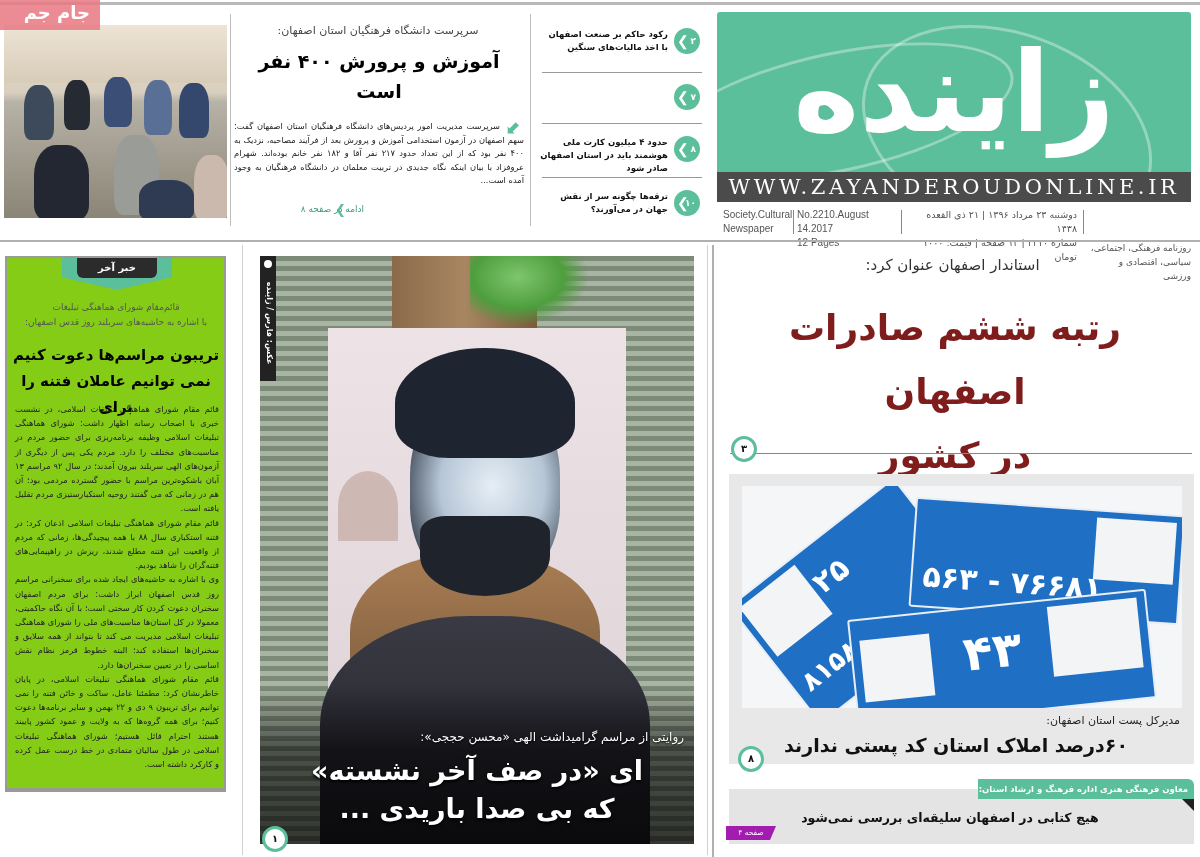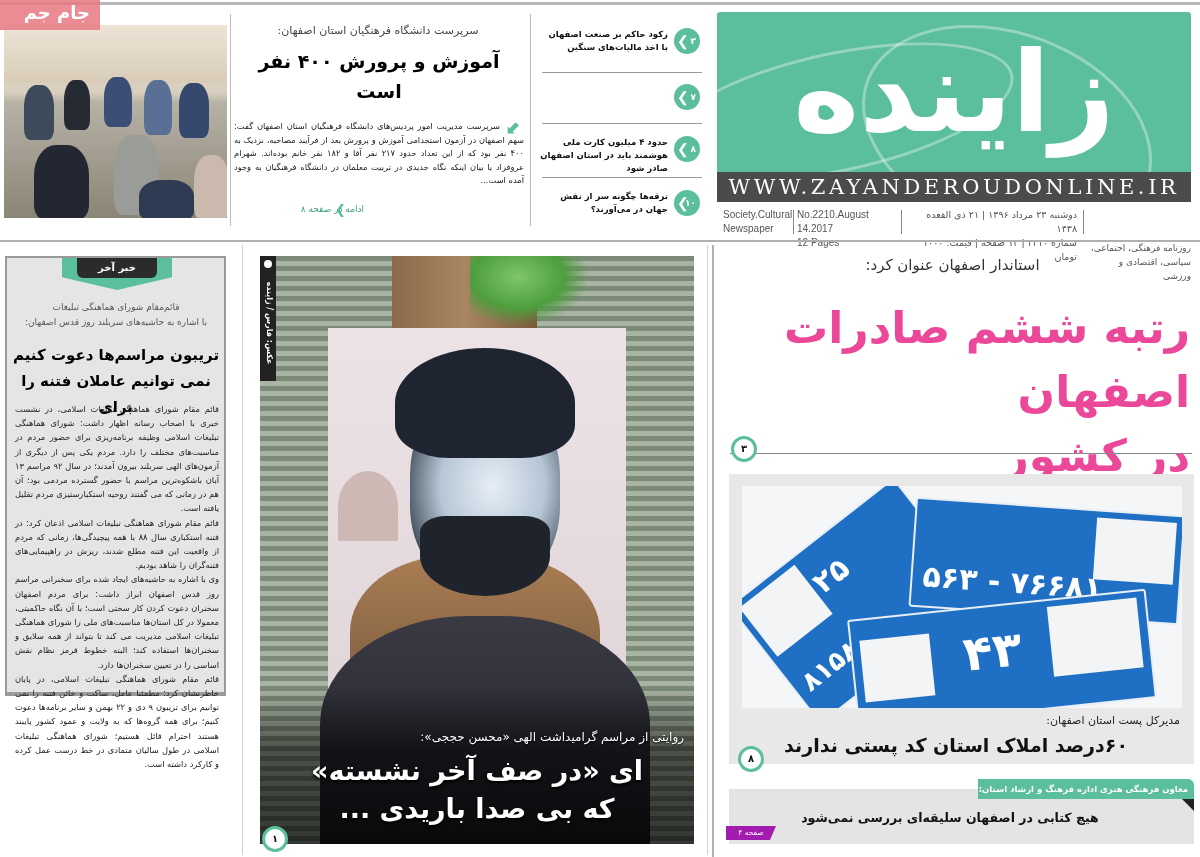--- a/index.html
+++ b/index.html
@@ -46,21 +46,21 @@
     
     .top-photo { position: absolute; left: 4px; top: 25px; width: 223px; height: 193px; overflow: hidden;
       background:
         linear-gradient(180deg, #e5dccf 0%, #d9cfbf 35%, #b7b2a6 40%, #8a8576 100%); }
     .top-photo .wall { position: absolute; left: 0; top: 0; width: 100%; height: 58px; background: linear-gradient(180deg,#ede4d6,#d8ccb8); }
     .top-photo .person { position: absolute; border-radius: 40% 40% 20% 20%; }
     .jamejam { position: absolute; left: 0; top: 0; width: 100px; height: 30px; background: rgba(232,120,130,0.85); }
     .jamejam span { position: absolute; right: 10px; top: 2px; color: #fff; font-size: 18px; font-weight: bold; direction: rtl; }
 
     
-    .left-box { position: absolute; left: 5px; top: 256px; width: 221px; height: 440px; border: 2px solid #9a9a9a; border-bottom-width: 4px; background: #e5e5e5; }
+    .left-box { position: absolute; left: 5px; top: 256px; width: 221px; height: 536px; border: 2px solid #9a9a9a; border-bottom-width: 4px; background: #84cc16; }
     .tag-wrap { position: absolute; left: 55px; top: 0; width: 110px; height: 36px; }
     .tag-green { position: absolute; left: 0; top: 0; width: 110px; height: 32px; background: #5cbf9b; clip-path: polygon(0 0,100% 0,100% 60%,50% 100%,0 60%); }
     .tag-dark { position: absolute; left: 15px; top: 0; width: 80px; height: 20px; background: #2b2b2b; border-radius: 0 0 6px 6px; color: #fff; font-size: 10px; font-weight: bold; line-height: 20px; text-align: center; direction: rtl; }
     .left-box .kicker { position: absolute; left: 4px; top: 42px; width: 210px; font-size: 9px; color: #555; line-height: 15px; text-align: center; direction: rtl; }
     .left-box .headline { position: absolute; left: 4px; top: 84px; width: 210px; font-size: 15px; font-weight: bold; line-height: 26px; text-align: center; direction: rtl; color: #000; }
     .left-box .body { position: absolute; left: 8px; top: 144px; width: 204px; font-size: 8.3px; line-height: 14.2px; text-align: justify; direction: rtl; color: #222; }
     .left-box .body p { margin: 0; }
 
     
     .center-frame { position: absolute; left: 242px; top: 245px; width: 466px; height: 610px; border-left: 1px solid #d0d0d0; border-right: 1px solid #d0d0d0; }
@@ -80,21 +80,21 @@
     .credit-bar .cam { position: absolute; left: 2px; top: 2px; width: 12px; height: 12px; border-radius: 50%; background: #fff; border: 2px solid #222; box-shadow: 0 0 0 2px #fff inset; }
     .credit-bar .ctext { position: absolute; left: -36px; top: 60px; width: 90px; height: 14px; transform: rotate(90deg); font-size: 8px; font-weight: bold; line-height: 14px; text-align: center; direction: rtl; }
     .center-kicker { position: absolute; left: 270px; top: 730px; width: 414px; font-size: 12px; color: #fff; text-align: right; direction: rtl; text-shadow: 0 1px 2px #000; }
     .center-headline { position: absolute; left: 270px; top: 752px; width: 414px; font-size: 27px; font-weight: bold; line-height: 38px; color: #fff; text-align: center; direction: rtl; text-shadow: 0 2px 3px #000; }
 
     .page-circle { position: absolute; width: 26px; height: 26px; border-radius: 50%; border: 3px solid #5cbf9b; background: #fff; color: #111; font-size: 10px; font-weight: bold; line-height: 20px; text-align: center; }
 
     
     .right-col { position: absolute; left: 712px; top: 245px; width: 482px; height: 612px; border-left: 2px solid #b0b0b0; }
     .main-kicker { position: absolute; left: 725px; top: 256px; width: 455px; font-size: 15px; color: #333; text-align: center; direction: rtl; }
-    .main-headline { position: absolute; left: 720px; top: 296px; width: 470px; font-size: 44px; font-weight: bold; line-height: 64px; color: #ec4899; direction: rtl; letter-spacing: -1px; }
+    .main-headline { position: absolute; left: 720px; top: 296px; width: 470px; font-size: 36px; font-weight: bold; line-height: 64px; color: #7f1d1d; text-align: center; direction: rtl; letter-spacing: -1px; }
     .main-rule { position: absolute; left: 730px; top: 453px; width: 462px; height: 1px; background: #888; }
 
     .plates-box { position: absolute; left: 729px; top: 474px; width: 465px; height: 290px; background: #e8e8e8; }
     .plates-img { position: absolute; left: 742px; top: 486px; width: 440px; height: 222px; background: #f4f6f8; overflow: hidden; }
     .plate { position: absolute; background: #1f6fc4; border: 2px solid #e8eef5; border-radius: 3px; color: #fff; font-weight: bold; }
     .plate .wpanel { position: absolute; top: 6px; width: 70px; height: 62px; background: #f2f4f6; }
     .plate .pnum { position: absolute; font-size: 30px; line-height: 34px; direction: rtl; white-space: nowrap; }
     .post-kicker { position: absolute; left: 740px; top: 714px; width: 440px; font-size: 11px; color: #222; text-align: right; direction: rtl; }
     .post-headline { position: absolute; left: 740px; top: 734px; width: 440px; font-size: 19px; font-weight: bold; color: #111; text-align: right; direction: rtl; padding-right: 52px; }
 

